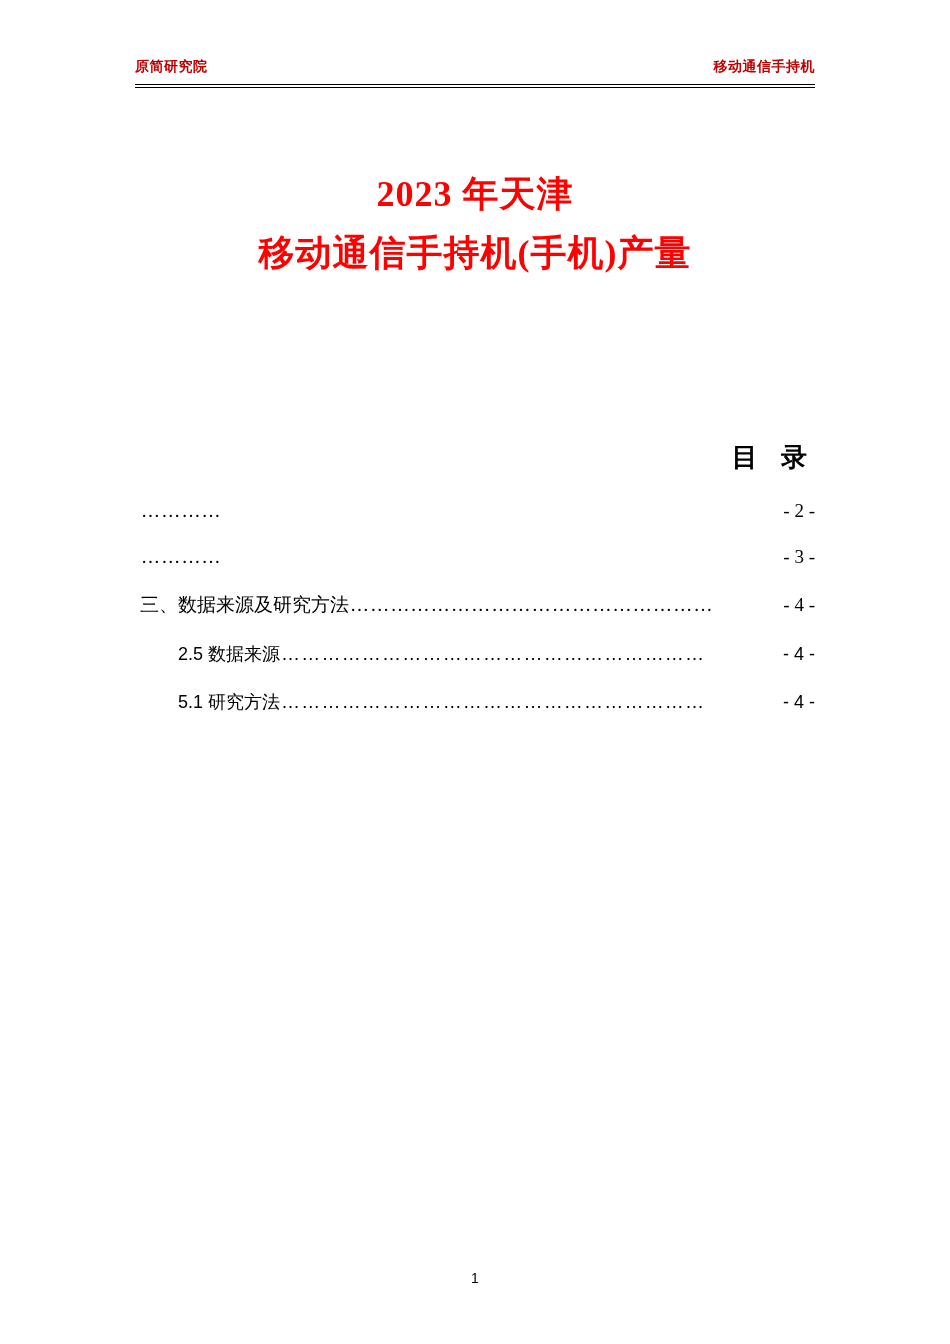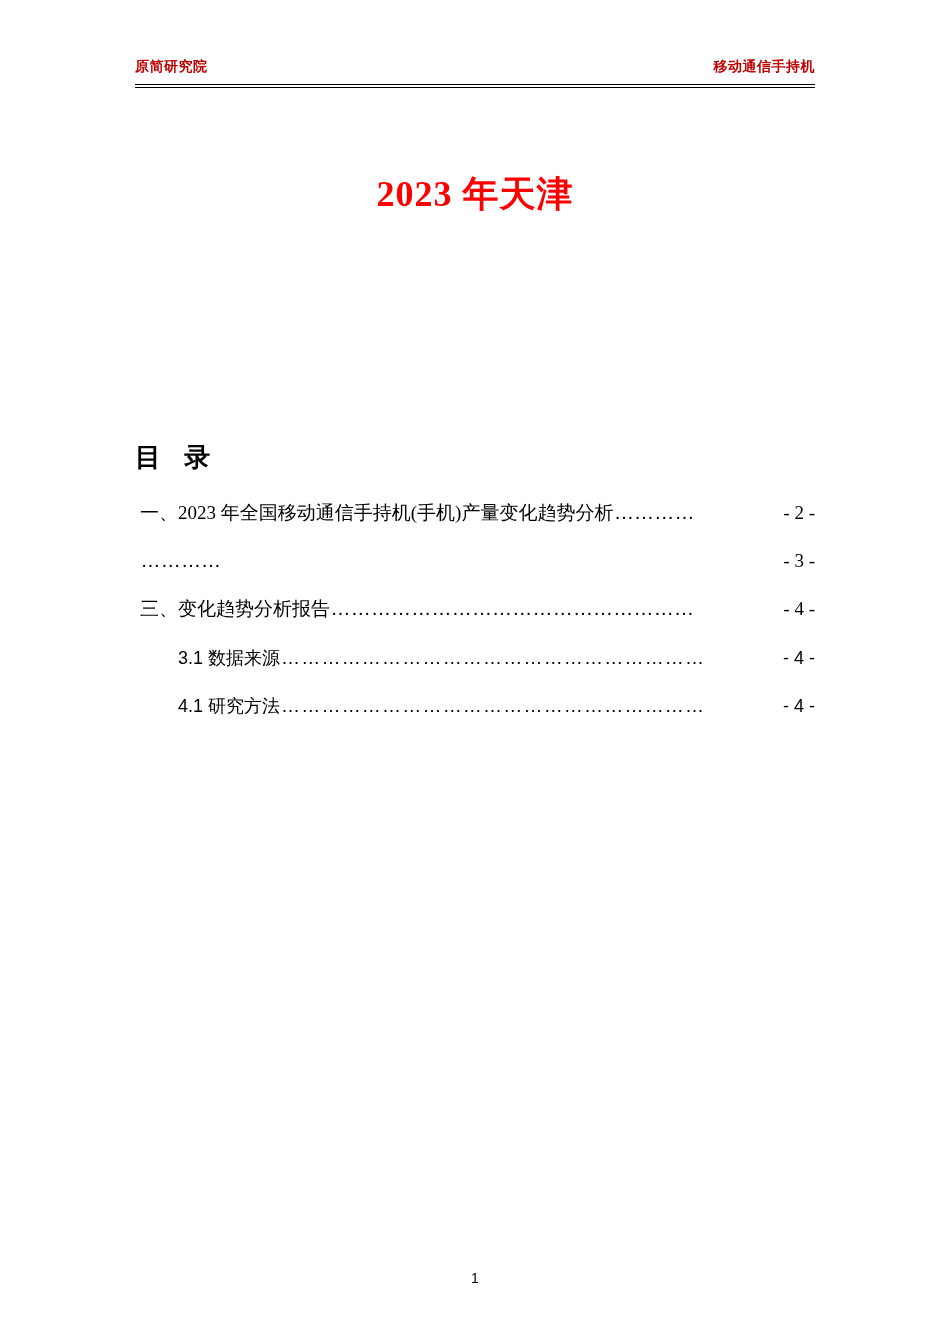--- a/index.html
+++ b/index.html
@@ -73,21 +73,21 @@
   .title-line {
     white-space: nowrap;
   }
 
   
   .toc-heading {
     position: absolute;
     top: 440px;
     left: 135px;
     right: 135px;
-    text-align: left;
+    text-align: right;
     font-size: 26px;
     font-weight: bold;
     letter-spacing: 8px;
     font-family: "Liberation Sans", "DejaVu Sans", sans-serif;
   }
   .toc {
     position: absolute;
     top: 500px;
     left: 140px;
     right: 135px;
@@ -139,51 +139,51 @@
 <div class="page">
 
   <div class="header">
     <span>原简研究院</span>
     <span>移动通信手持机</span>
   </div>
   <div class="header-rule"></div>
 
   <div class="title-block">
     <div class="title-line">2023 年天津</div>
+    <div class="title-line">移动通信手持机(手机)产量</div>
   </div>
 
   <div class="toc-heading">目 录</div>
 
   <div class="toc">
 
     <div class="toc-item level1">
-      <span class="toc-text">一、2023 年全国移动通信手持机(手机)产量变化趋势分析</span>
       <span class="toc-dots">…………</span>
       <span class="toc-page">- 2 -</span>
     </div>
 
     <div class="toc-item level1">
       <span class="toc-dots">…………</span>
       <span class="toc-page">- 3 -</span>
     </div>
 
     <div class="toc-item level1">
-      <span class="toc-text">三、变化趋势分析报告</span>
+      <span class="toc-text">三、数据来源及研究方法</span>
       <span class="toc-dots">………………………………………………</span>
       <span class="toc-page">- 4 -</span>
     </div>
 
     <div class="toc-item level2">
-      <span class="toc-text">3.1 数据来源</span>
+      <span class="toc-text">2.5 数据来源</span>
       <span class="toc-dots">………………………………………………………</span>
       <span class="toc-page">- 4 -</span>
     </div>
 
     <div class="toc-item level2">
-      <span class="toc-text">4.1 研究方法</span>
+      <span class="toc-text">5.1 研究方法</span>
       <span class="toc-dots">………………………………………………………</span>
       <span class="toc-page">- 4 -</span>
     </div>
 
   </div>
 
   <div class="footer">
     <span>1</span>
   </div>
 

